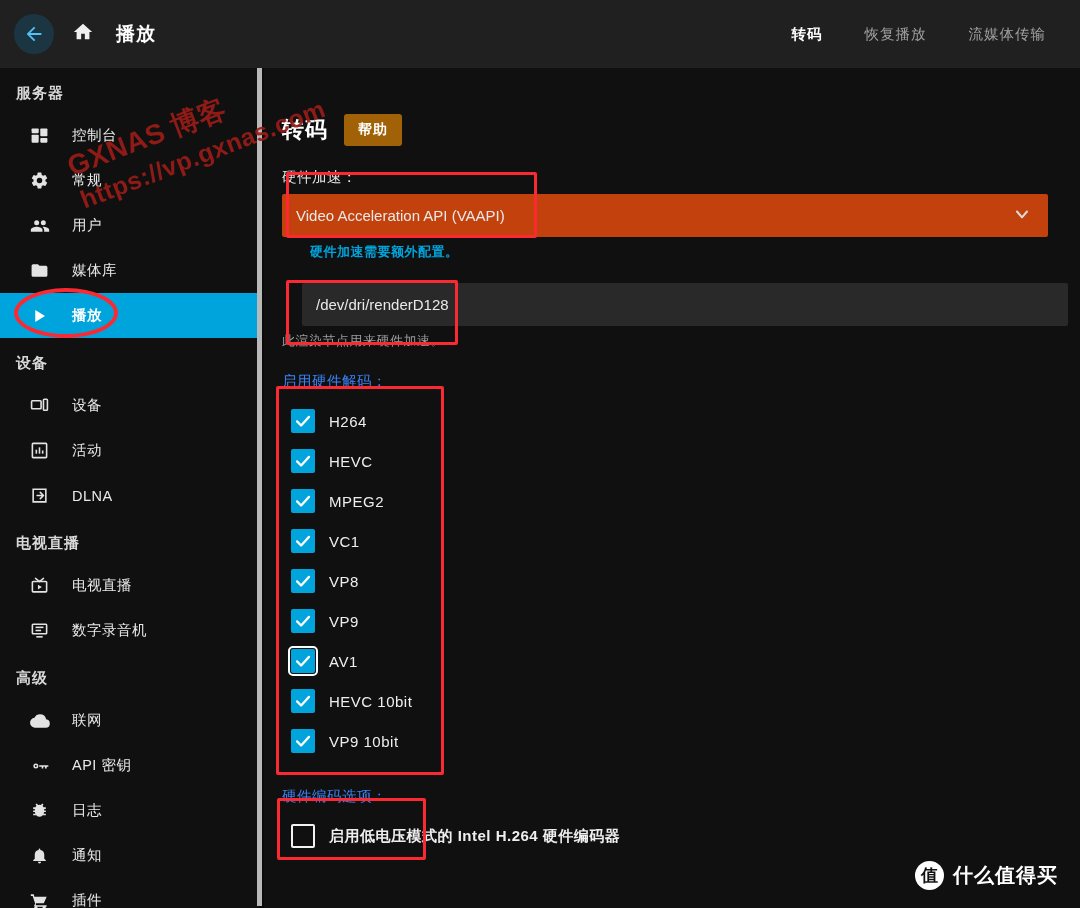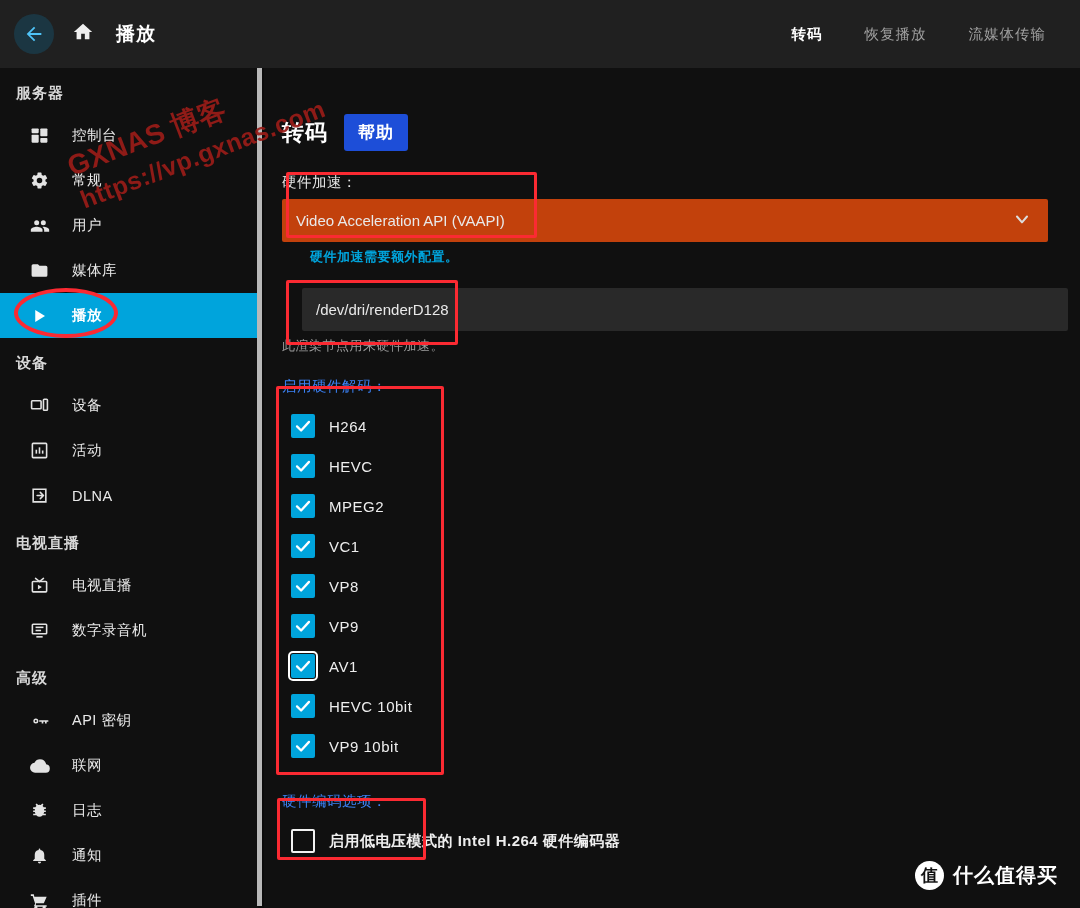--- a/index.html
+++ b/index.html
@@ -61,21 +61,21 @@
   
   .main {
     position:absolute; left:264px; top:68px; width:816px; height:840px;
     background:#101010; overflow:hidden;
   }
   .main-inner { padding: 46px 30px 0 18px; }
 
   .sect-head { display:flex; align-items:center; gap:16px; margin-bottom:22px;}
   .sect-head h1 { color:#ffffff; font-size:22px; font-weight:bold; letter-spacing:1px;}
   .help-btn {
-    background:#1d4ed8; color:#ffffff; font-size:17px; font-weight:bold;
+    background:#a16207; color:#ffffff; font-size:14px; font-weight:bold;
     padding:7px 14px; border:none; border-radius:3px; cursor:pointer; letter-spacing:1px;
   }
 
   .field-label { color:#e6e6e6; font-size:14.5px; margin-bottom:7px; letter-spacing:0.5px;}
   .select-box {
     position:relative; width:766px; height:43px; background:#c2410c;
     display:flex; align-items:center; padding:0 14px; cursor:pointer;
     border:none; border-radius:2px;
   }
   .select-box .val { color:#e9e9e9; font-size:15px; }
@@ -264,33 +264,33 @@
             </svg>
         </span>
         <span class="lbl">数字录音机</span>
       </div>
 
       <div class="side-group-title">高级</div>
 
       <div class="side-item">
         <span class="ico">
           <svg width="20" height="20" viewBox="0 0 24 24" fill="#e3e3e3">
+              <path d="M19.35 10.04A7.49 7.49 0 0 0 12 4a7.48 7.48 0 0 0-6.63 4.04A6 6 0 0 0 6 20h13a5 5 0 0 0 .35-9.96z"></path>
+            </svg>
+        </span>
+        <span class="lbl">联网</span>
+      </div>
+
+      <div class="side-item">
+        <span class="ico">
+          <svg width="20" height="20" viewBox="0 0 24 24" fill="#e3e3e3">
               <path d="M7 9a3 3 0 1 0 0 6 3 3 0 0 0 0-6zm0 4.2A1.2 1.2 0 1 1 8.2 12 1.2 1.2 0 0 1 7 13.2zM11 11h11v2h-2v2h-2v-2h-2v2h-2v-2h-3z"></path>
             </svg>
         </span>
         <span class="lbl">API 密钥</span>
-      </div>
-
-      <div class="side-item">
-        <span class="ico">
-          <svg width="20" height="20" viewBox="0 0 24 24" fill="#e3e3e3">
-              <path d="M19.35 10.04A7.49 7.49 0 0 0 12 4a7.48 7.48 0 0 0-6.63 4.04A6 6 0 0 0 6 20h13a5 5 0 0 0 .35-9.96z"></path>
-            </svg>
-        </span>
-        <span class="lbl">联网</span>
       </div>
 
       <div class="side-item">
         <span class="ico">
           <svg width="19" height="19" viewBox="0 0 24 24" fill="#e3e3e3">
               <path d="M20 8h-2.8a5 5 0 0 0-1.4-1.6L17 4.4 15.6 3l-2 2a5.6 5.6 0 0 0-3.2 0l-2-2L7 4.4l1.2 2A5 5 0 0 0 6.8 8H4v2h2.1a5 5 0 0 0 0 1v1H4v2h2.1a5 5 0 0 0 .8 2H4v2h3.9a6 6 0 0 0 8.2 0H20v-2h-2.9a5 5 0 0 0 .8-2H20v-2h-2.1v-1a5 5 0 0 0 0-1H20z"></path>
             </svg>
         </span>
         <span class="lbl">日志</span>
       </div>

